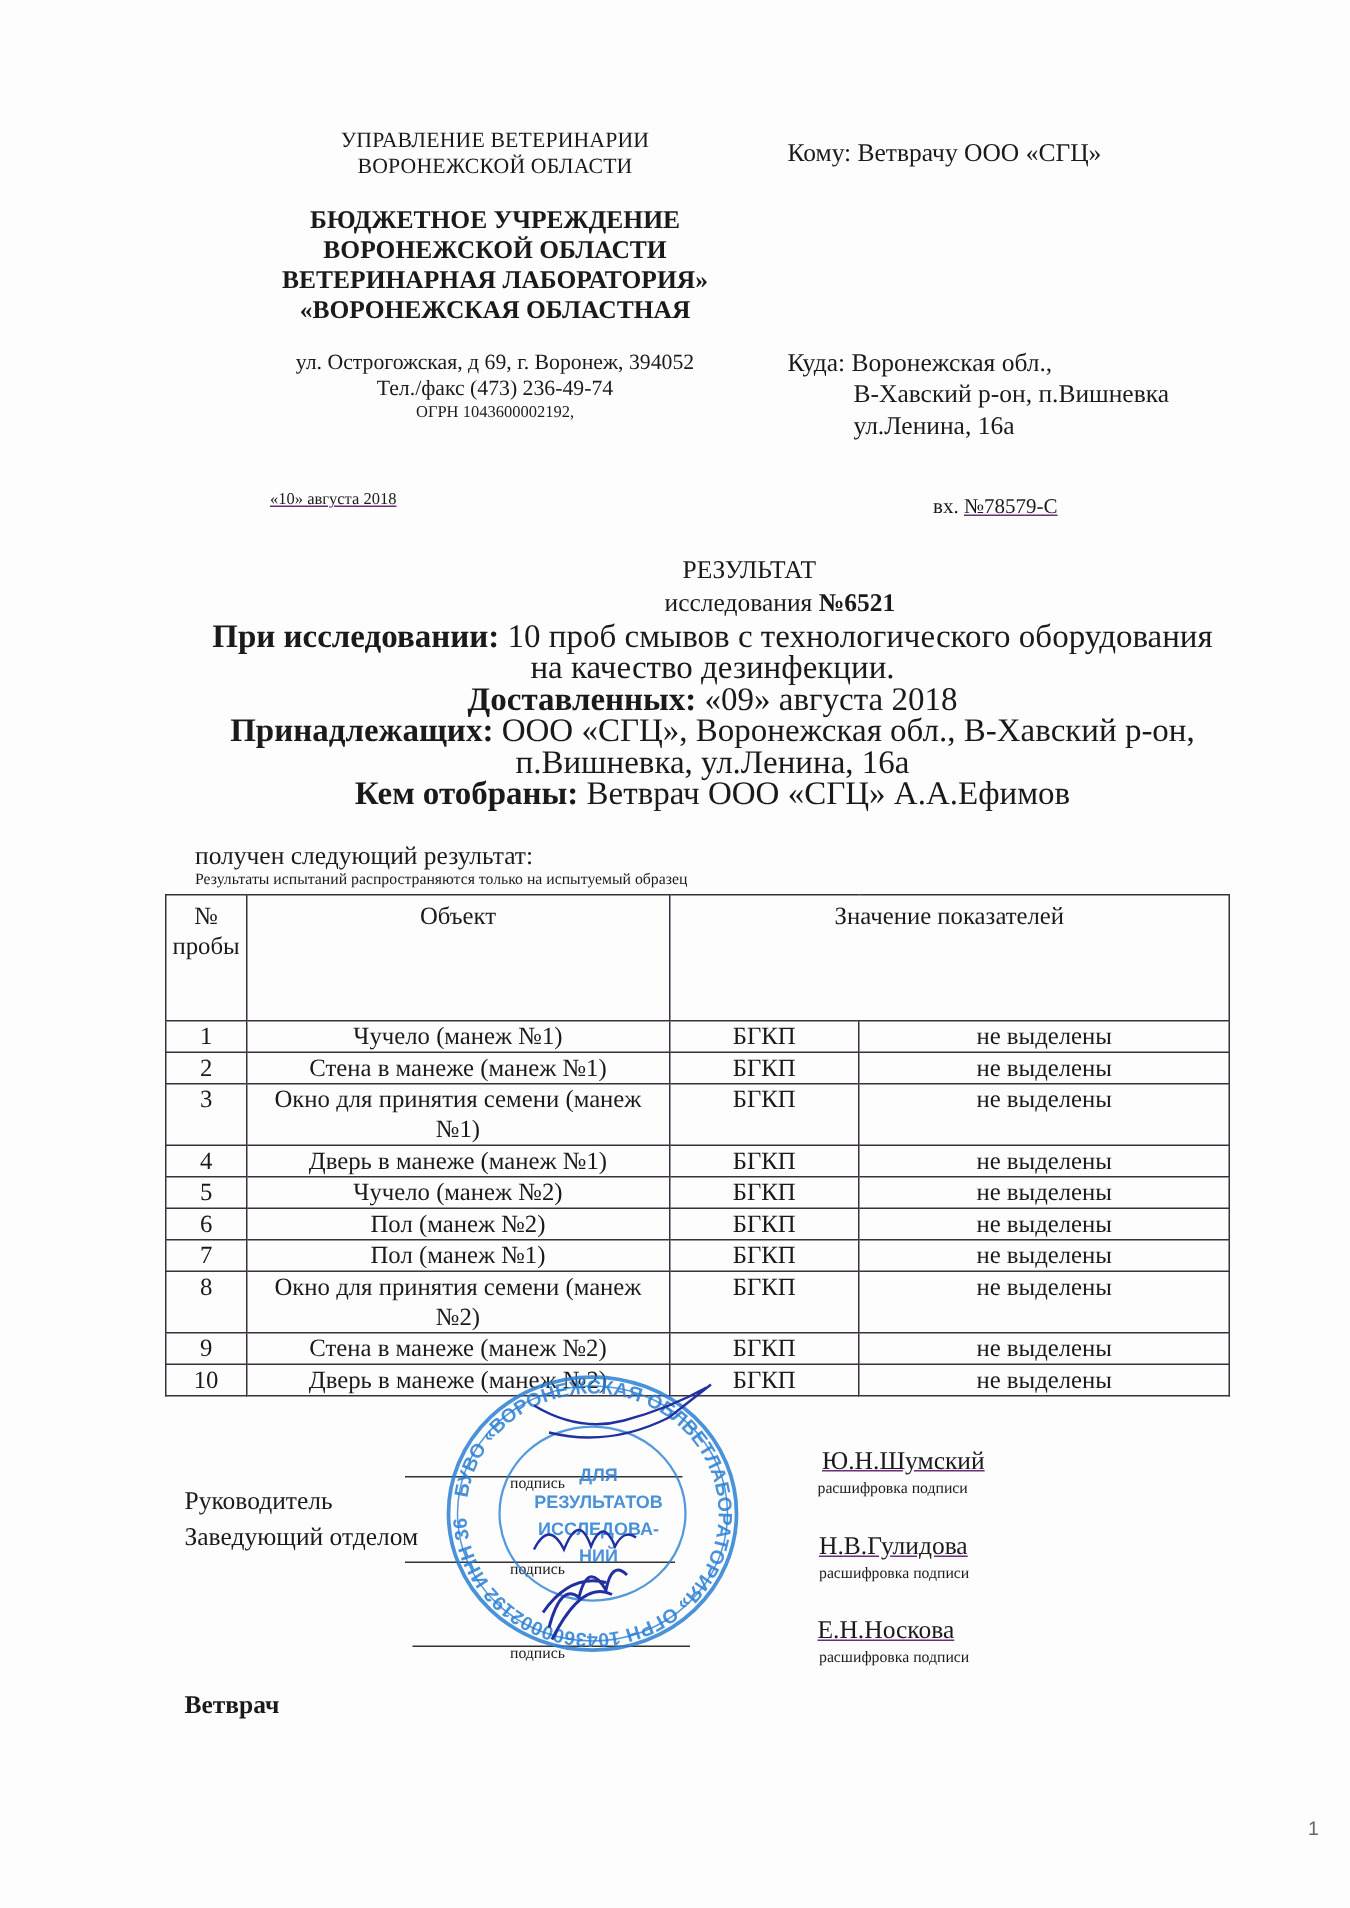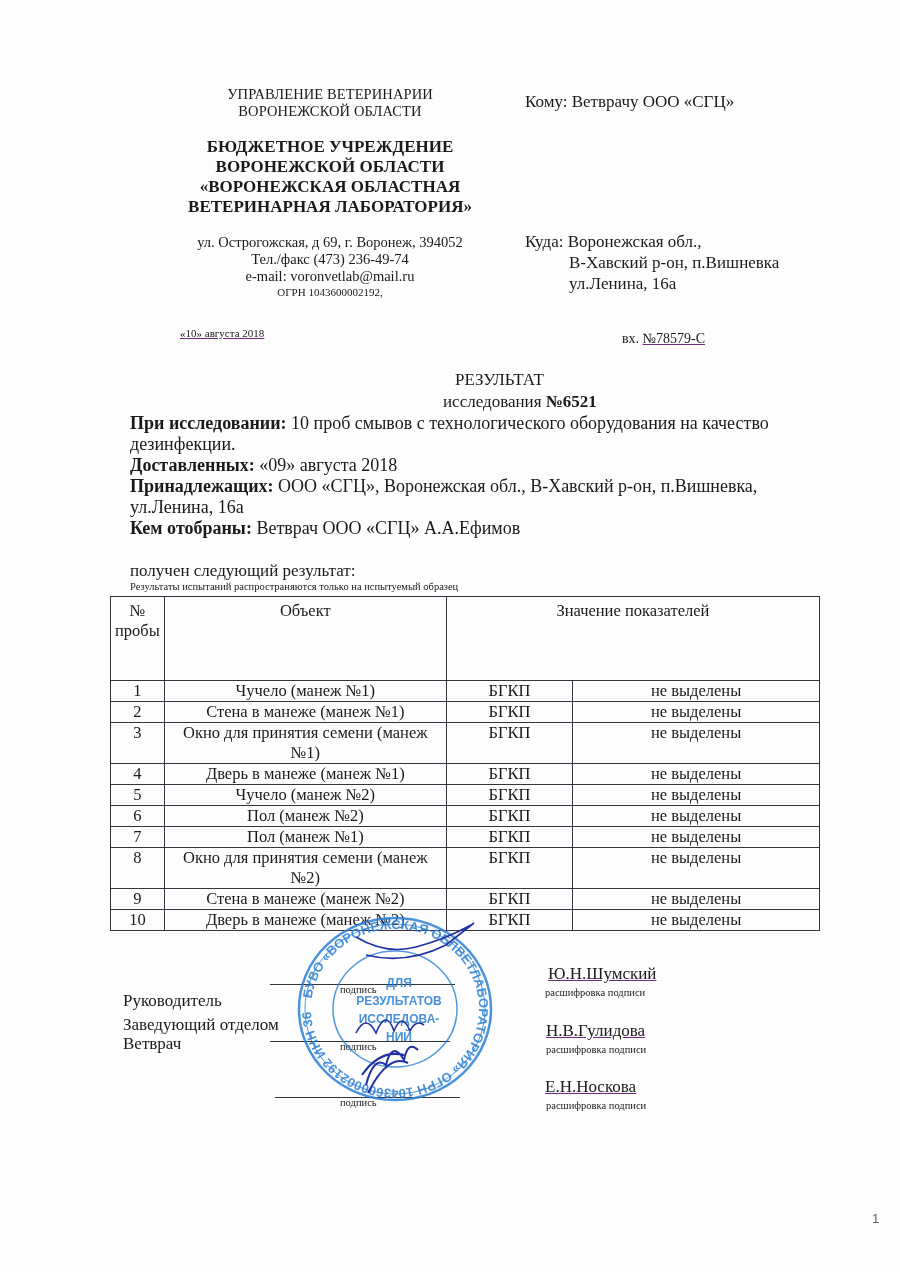--- a/index.html
+++ b/index.html
@@ -20,21 +20,21 @@
   .hdr-right-addr .indent { padding-left: 44px; }
 
   .date-line { left: 180px; top: 327px; font-size: 11px; text-decoration: underline; text-decoration-color: #6a2d7a; }
   .inbox { left: 622px; top: 331px; font-size: 14px; }
   .inbox .num { text-decoration: underline; text-decoration-color: #6a2d7a; }
 
   .title { left: 455px; top: 370px; font-size: 17px; }
   .subtitle { left: 443px; top: 392px; font-size: 17px; }
   .subtitle b { font-weight: bold; }
 
-  .info { left: 130px; top: 413px; width: 690px; font-size: 18px; line-height: 21px; }
+  .info { left: 130px; top: 413px; width: 690px; font-size: 22px; line-height: 21px; text-align: center; }
   .info b { font-weight: bold; }
 
   .got { left: 130px; top: 561px; font-size: 17px; }
   .note { left: 130px; top: 581px; font-size: 10.5px; }
 
   
   table.results { position: absolute; left: 110px; top: 596px; width: 710px; border-collapse: collapse; font-size: 16.5px; }
   table.results td, table.results th { border: 1px solid #3a3040; text-align: center; vertical-align: top; padding: 0 4px; line-height: 20px; font-weight: normal; }
   table.results th { font-weight: normal; height: 84px; padding-top: 4px; }
   table.results th.c-num { width: 48px; }
@@ -59,27 +59,26 @@
 <body>
 
 <div class="abs hdr-left">
   <div class="dept">
     <div>УПРАВЛЕНИЕ ВЕТЕРИНАРИИ</div>
     <div>ВОРОНЕЖСКОЙ ОБЛАСТИ</div>
   </div>
   <div class="inst">
     <div>БЮДЖЕТНОЕ УЧРЕЖДЕНИЕ</div>
     <div>ВОРОНЕЖСКОЙ ОБЛАСТИ</div>
+    <div>ВЕТЕРИНАРНАЯ ЛАБОРАТОРИЯ»</div>
     <div>«ВОРОНЕЖСКАЯ ОБЛАСТНАЯ</div>
-    <div>ВЕТЕРИНАРНАЯ ЛАБОРАТОРИЯ»</div>
   </div>
   <div class="contacts">
     <div>ул. Острогожская, д 69, г. Воронеж, 394052</div>
     <div>Тел./факс  (473) 236-49-74</div>
-    <div>e-mail: voronvetlab@mail.ru</div>
     <div class="small">ОГРН 1043600002192,</div>
   </div>
 </div>
 
 <div class="abs hdr-right-to">Кому: Ветврачу  ООО «СГЦ»</div>
 <div class="abs hdr-right-addr">
   <div><span>Куда:</span> <span>Воронежская обл.,</span></div>
   <div class="indent">В-Хавский р-он,  п.Вишневка</div>
   <div class="indent">ул.Ленина, 16а</div>
 </div>
@@ -182,21 +181,21 @@
     <div class="abs sig-label" style="top:958px;margin-top:33px;">Руководитель</div>
     <div class="abs sig-line" style="left:270px; top:984px; width:185px;"></div>
     <div class="abs sig-cap" style="left:340px; top:984px;">подпись</div>
     <div class="abs sig-name" style="left:548px; top:964px;">Ю.Н.Шумский</div>
     <div class="abs sig-decode" style="left:545px; top:987px;">расшифровка подписи</div>
     <div class="abs sig-label" style="top:1015px;">Заведующий отделом</div>
     <div class="abs sig-line" style="left:270px; top:1041px; width:180px;"></div>
     <div class="abs sig-cap" style="left:340px; top:1041px;">подпись</div>
     <div class="abs sig-name" style="left:546px; top:1021px;">Н.В.Гулидова</div>
     <div class="abs sig-decode" style="left:546px; top:1044px;">расшифровка подписи</div>
-    <div class="abs sig-label" style="top:1034px;">Ветврач</div>
+    <div class="abs sig-label" style="top:1127px;font-weight:bold;">Ветврач</div>
     <div class="abs sig-line" style="left:275px; top:1097px; width:185px;"></div>
     <div class="abs sig-cap" style="left:340px; top:1097px;">подпись</div>
     <div class="abs sig-name" style="left:545px; top:1077px;">Е.Н.Носкова</div>
     <div class="abs sig-decode" style="left:546px; top:1100px;">расшифровка подписи</div>
   </div>
 
 <svg class="abs stamp" viewBox="0 0 198 188">
   <defs>
     <path id="stampArc" d="M 99 94 m -84 0 a 84 80 0 1 1 168 0 a 84 80 0 1 1 -168 0"></path>
   </defs>

